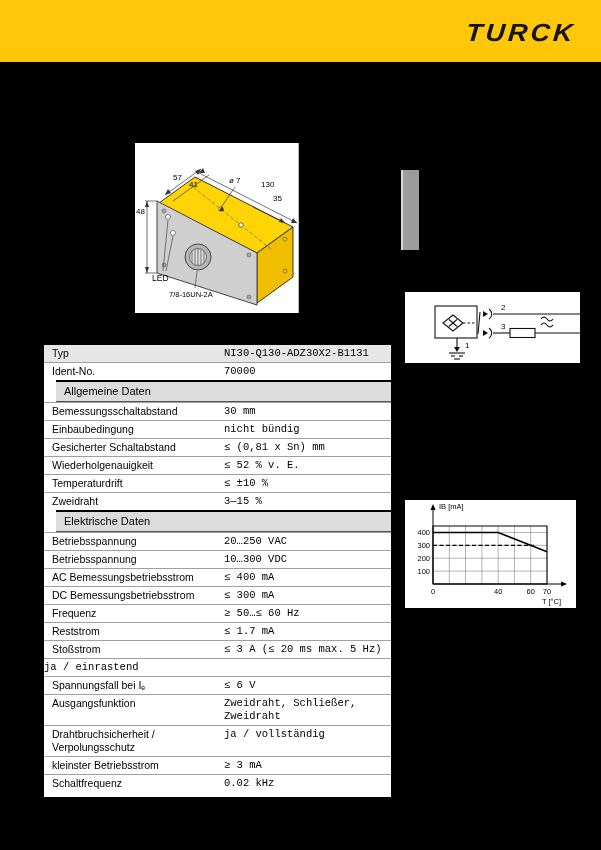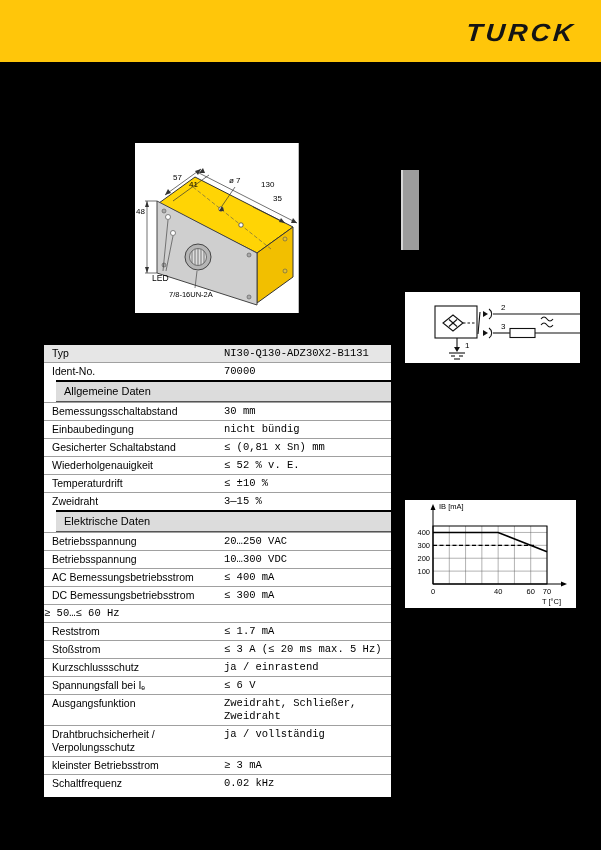--- a/index.html
+++ b/index.html
@@ -220,32 +220,32 @@
         </div>
         <div class="trow">
           <div class="tlabel">AC Bemessungsbetriebsstrom</div>
           <div class="tvalue">≤ 400 mA</div>
         </div>
         <div class="trow">
           <div class="tlabel">DC Bemessungsbetriebsstrom</div>
           <div class="tvalue">≤ 300 mA</div>
         </div>
         <div class="trow">
+          <div class="tlabel">Frequenz</div>
           <div class="tvalue">≥ 50…≤ 60  Hz</div>
         </div>
         <div class="trow">
           <div class="tlabel">Reststrom</div>
           <div class="tvalue">≤ 1.7 mA</div>
         </div>
         <div class="trow">
           <div class="tlabel">Stoßstrom</div>
           <div class="tvalue">≤ 3 A (≤ 20 ms max. 5 Hz)</div>
         </div>
         <div class="trow">
-          <div class="tlabel">Kurzschlussschutz</div>
           <div class="tvalue">ja / einrastend</div>
         </div>
         <div class="trow">
           <div class="tlabel">Spannungsfall bei Iₑ</div>
           <div class="tvalue">≤ 6 V</div>
         </div>
         <div class="trow">
           <div class="tlabel">Ausgangsfunktion</div>
           <div class="tvalue">Zweidraht, Schließer, Zweidraht</div>
         </div>

